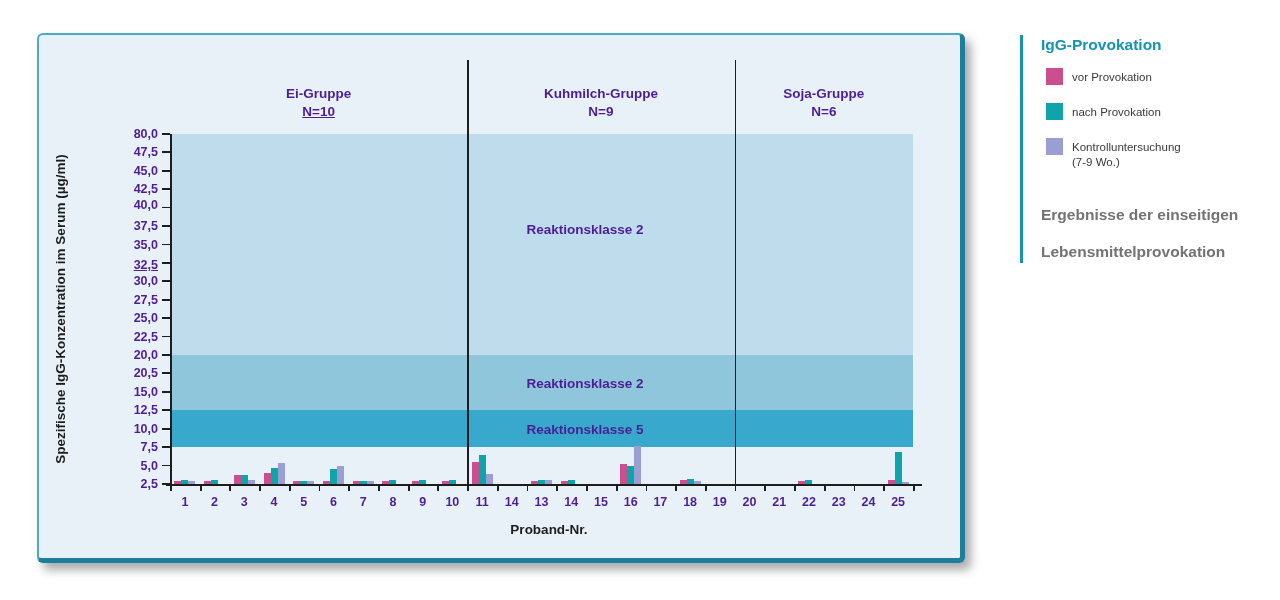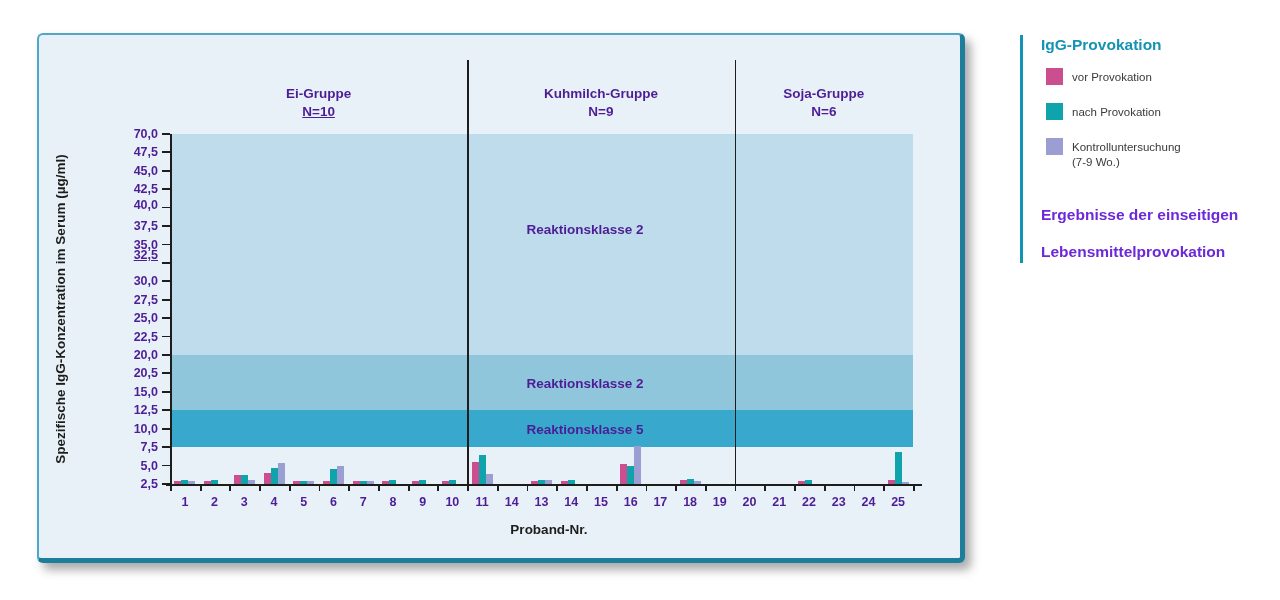--- a/index.html
+++ b/index.html
@@ -35,21 +35,21 @@
   }
   .y-axis-title span { display:inline-block; transform:rotate(-90deg) translateX(-50%); transform-origin:0 0; }
   .x-axis-title { position:absolute; color:#1d1d1b; font-weight:bold; font-size:13.5px; transform:translateX(-50%); }
 
   
   .legend-rule { position:absolute; left:1020px; top:35px; width:2.5px; height:228px; background:#1593b4; }
   .legend-title { position:absolute; left:1041px; top:36px; font-size:15.5px; font-weight:bold; color:#1593b4; }
   .legend-item { position:absolute; left:1046px; }
   .legend-swatch { position:absolute; width:17px; height:17px; }
   .legend-label { position:absolute; left:26px; top:2px; font-size:11.5px; color:#3a3a3a; white-space:nowrap; line-height:15px; }
-  .legend-foot { position:absolute; left:1041px; font-size:15.5px; font-weight:bold; color:#6d28d9; white-space:nowrap; }
+  .legend-foot { position:absolute; left:1041px; font-size:15.5px; font-weight:bold; color:#737373; white-space:nowrap; }
 </style>
 </head>
 <body>
 
 <div class="panel">
   <div class="y-axis-title">
     <span>Spezifische IgG-Konzentration im Serum (µg/ml)</span>
   </div>
   <div id="bands">
       <div class="band" style="left: 131px; width: 743px; top: 99px; height: 221.053px; background: rgb(191, 220, 236);"></div>
@@ -121,35 +121,35 @@
       <div class="bar" style="left: 446.56px; top: 438.684px; height: 10.3158px; background: rgb(155, 158, 211);"></div>
       <div class="bar" style="left: 506px; top: 445.316px; height: 3.68421px; background: rgb(155, 158, 211);"></div>
       <div class="bar" style="left: 595.16px; top: 411.421px; height: 37.5789px; background: rgb(155, 158, 211);"></div>
       <div class="bar" style="left: 654.6px; top: 446.053px; height: 2.94737px; background: rgb(155, 158, 211);"></div>
       <div class="bar" style="left: 862.64px; top: 446.789px; height: 2.21053px; background: rgb(155, 158, 211);"></div>
     </div>
   <div id="axes">
       <div class="axis-line" style="left: 131px; top: 99px; width: 1.8px; height: 351.8px;"></div>
       <div class="axis-line" style="left: 127px; top: 449px; width: 756px; height: 1.8px;"></div>
       <div class="y-tick" style="left: 123px; top: 98px;"></div>
-      <div class="y-num" style="left: 61px; top: 92px;">70,0</div>
+      <div class="y-num" style="left: 61px; top: 92px;">80,0</div>
       <div class="y-tick" style="left: 123px; top: 116.421px;"></div>
       <div class="y-num" style="left: 61px; top: 110.421px;">47,5</div>
       <div class="y-tick" style="left: 123px; top: 134.842px;"></div>
       <div class="y-num" style="left: 61px; top: 128.842px;">45,0</div>
       <div class="y-tick" style="left: 123px; top: 153.263px;"></div>
       <div class="y-num" style="left: 61px; top: 147.263px;">42,5</div>
       <div class="y-tick" style="left: 123px; top: 171.684px;"></div>
       <div class="y-num" style="left: 61px; top: 163px;">40,0</div>
       <div class="y-tick" style="left: 123px; top: 190.105px;"></div>
       <div class="y-num" style="left: 61px; top: 184.105px;">37,5</div>
       <div class="y-tick" style="left: 123px; top: 208.526px;"></div>
       <div class="y-num" style="left: 61px; top: 202.526px;">35,0</div>
       <div class="y-tick" style="left: 123px; top: 226.947px;"></div>
-      <div class="y-num" style="left: 61px; top: 213px; text-decoration: underline;">32,5</div>
+      <div class="y-num" style="left: 61px; top: 223px; text-decoration: underline;">32,5</div>
       <div class="y-tick" style="left: 123px; top: 245.368px;"></div>
       <div class="y-num" style="left: 61px; top: 239.368px;">30,0</div>
       <div class="y-tick" style="left: 123px; top: 263.789px;"></div>
       <div class="y-num" style="left: 61px; top: 257.789px;">27,5</div>
       <div class="y-tick" style="left: 123px; top: 282.211px;"></div>
       <div class="y-num" style="left: 61px; top: 276.211px;">25,0</div>
       <div class="y-tick" style="left: 123px; top: 300.632px;"></div>
       <div class="y-num" style="left: 61px; top: 294.632px;">22,5</div>
       <div class="y-tick" style="left: 123px; top: 319.053px;"></div>
       <div class="y-num" style="left: 61px; top: 313.053px;">20,0</div>

